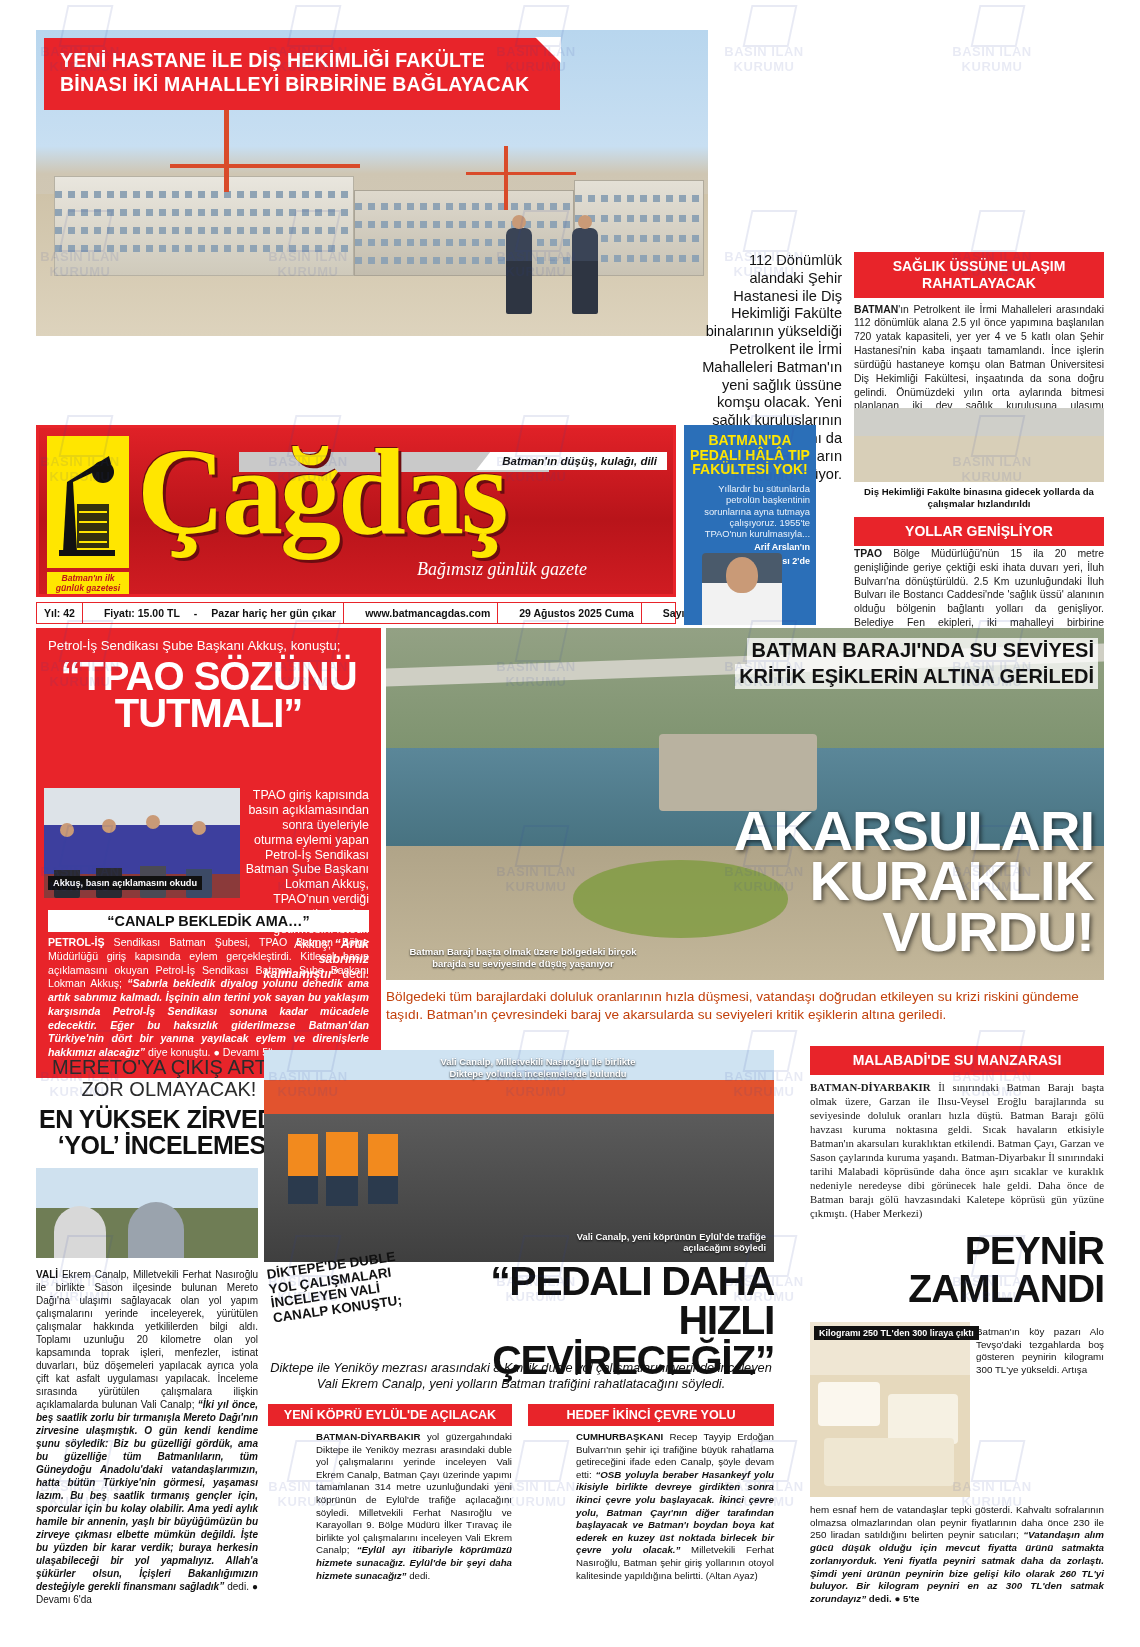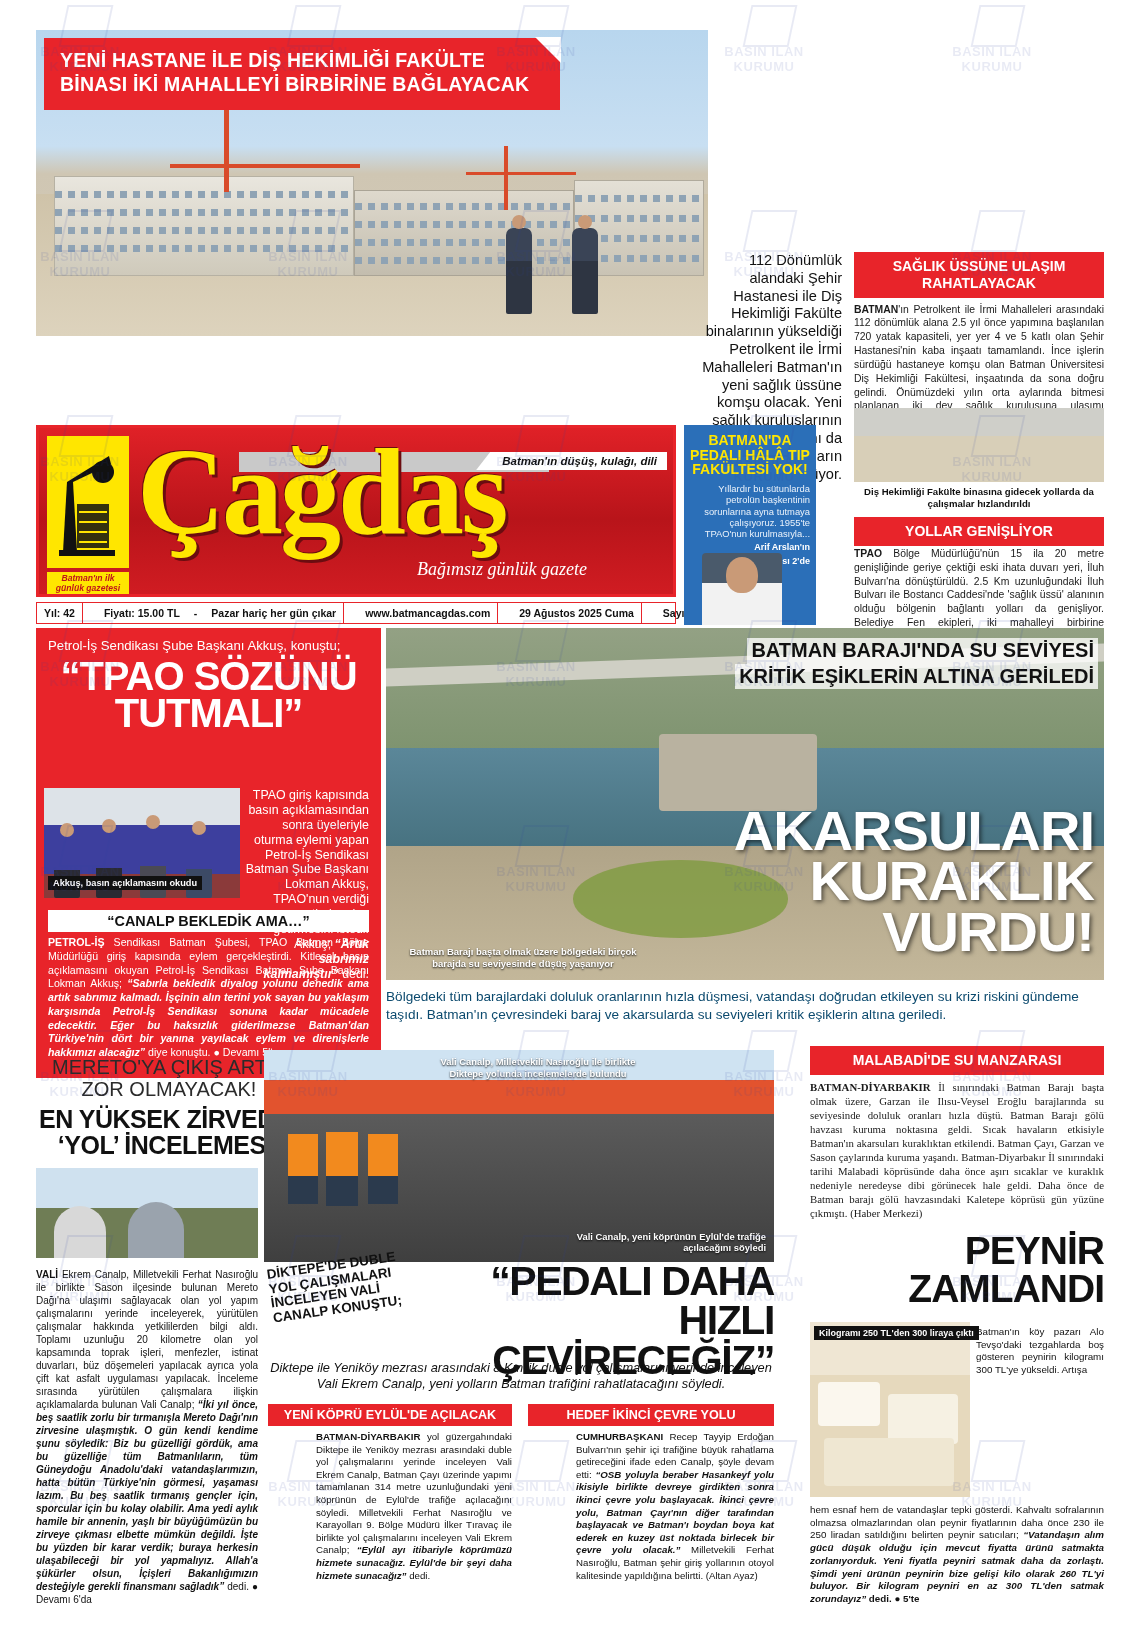--- a/index.html
+++ b/index.html
@@ -139,21 +139,21 @@
               background:linear-gradient(#9aa48c 0 22%, #8fa37e 22% 40%, #4f7f8f 40% 66%, #b7ab8c 66% 100%); }
   #damHead { position:absolute; right:6px; top:10px; width:430px; color:#111;
              font-weight:bold; font-size:20px; line-height:1.18; text-align:right; }
   #damHead span { background:rgba(255,255,255,.78); padding:1px 4px; display:inline-block; }
   #kuraklik { position:absolute; right:10px; top:178px; width:520px; color:#fff;
               font-weight:bold; font-size:56px; line-height:.9; text-align:right;
               letter-spacing:-1px; text-shadow:2px 2px 4px rgba(0,0,0,.55); }
   #damCap { left:408px; top:946px; width:230px; text-align:center;
             text-shadow:0 1px 2px rgba(0,0,0,.9); }
   #damSub { position:absolute; left:386px; top:988px; width:718px; font-size:13.6px;
-            line-height:1.3; color:#0c4a6e; }
+            line-height:1.3; color:#c2410c; }
 
   
   #meretoKick { position:absolute; left:44px; top:1056px; width:250px;
                 font-size:20px; line-height:1.12; color:#2b2b2b; text-align:center; }
   #meretoHead { position:absolute; left:36px; top:1106px; width:258px;
                 font-weight:bold; font-size:25px; line-height:1.04; color:#111;
                 text-align:center; letter-spacing:-.5px; }
   #meretoPhoto { position:absolute; left:36px; top:1168px; width:222px; height:90px;
                  background:linear-gradient(#cfe1ef 0 44%, #6f7d55 44% 100%); }
   #meretoBody { position:absolute; left:36px; top:1268px; width:222px; font-size:10px;

